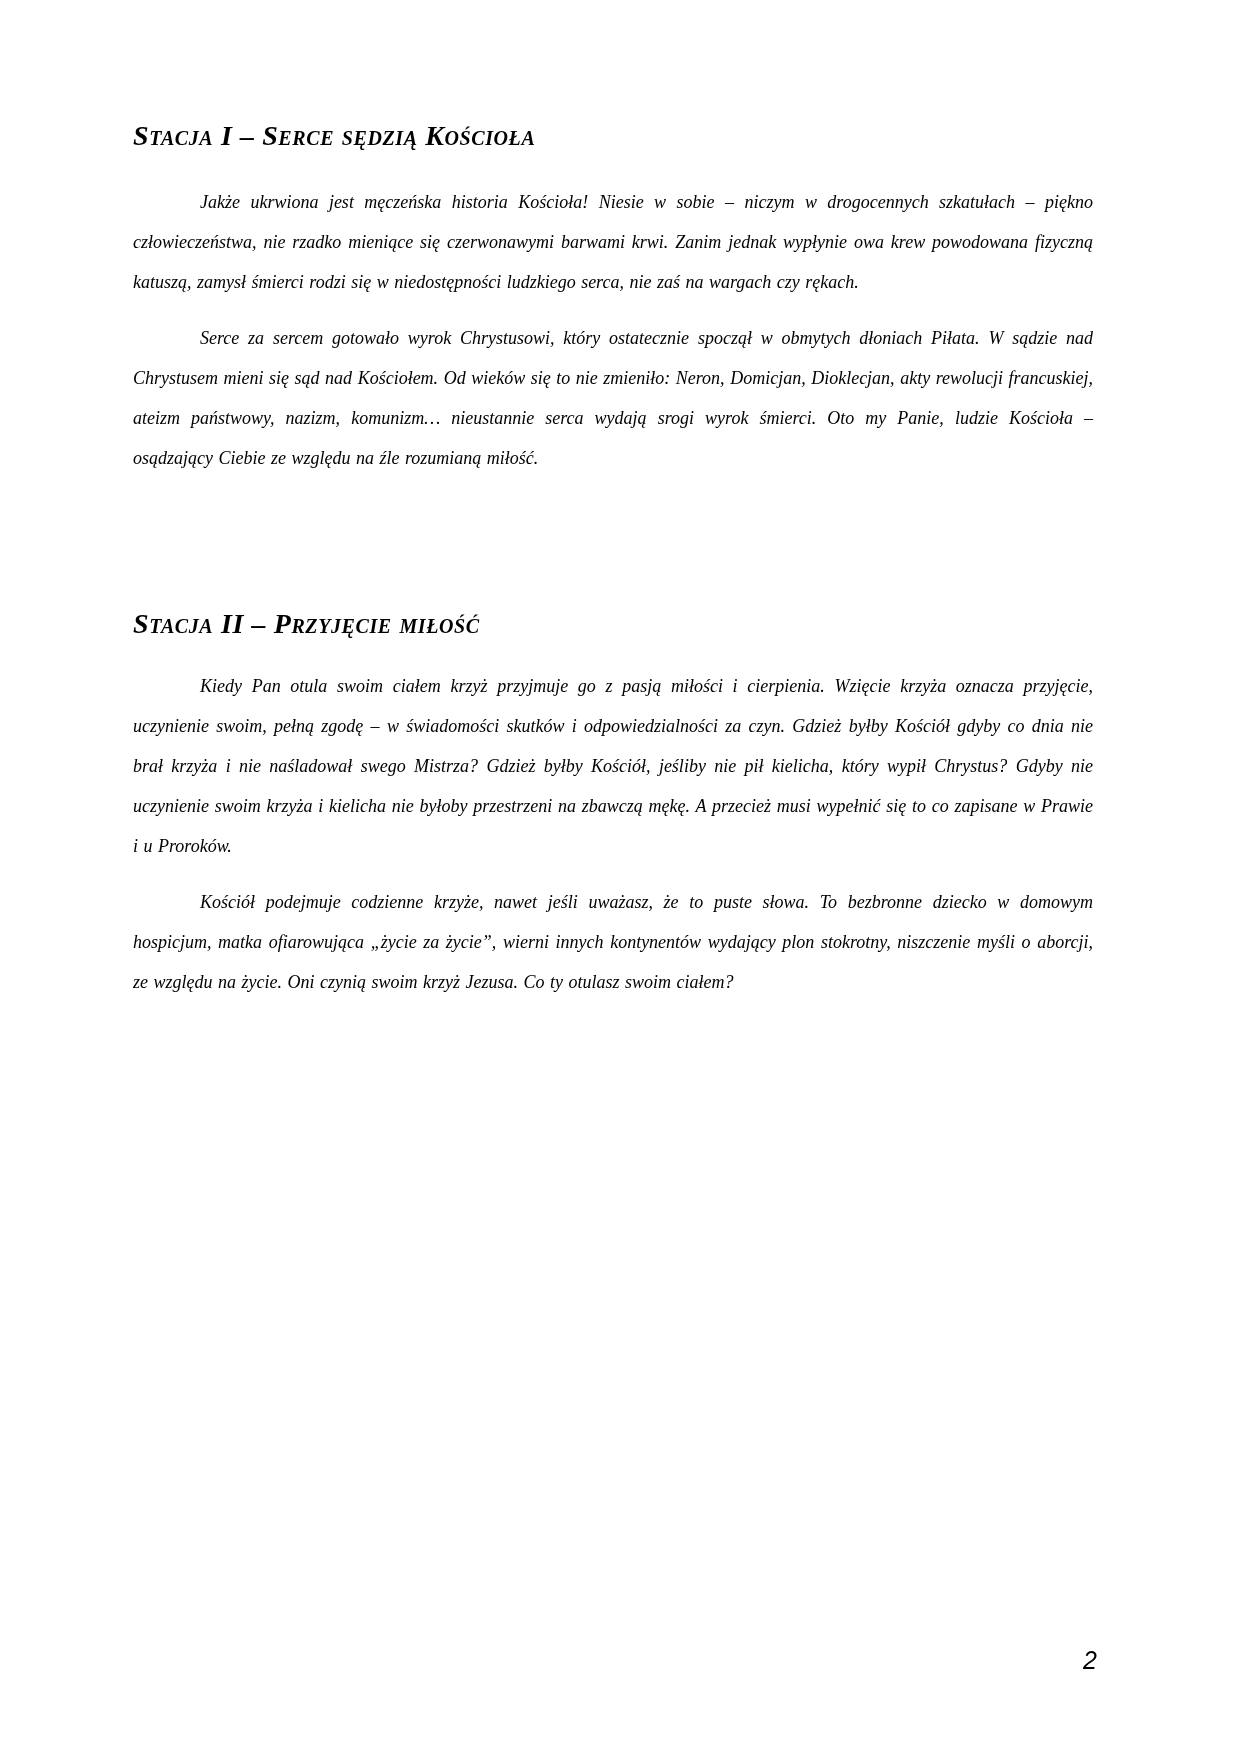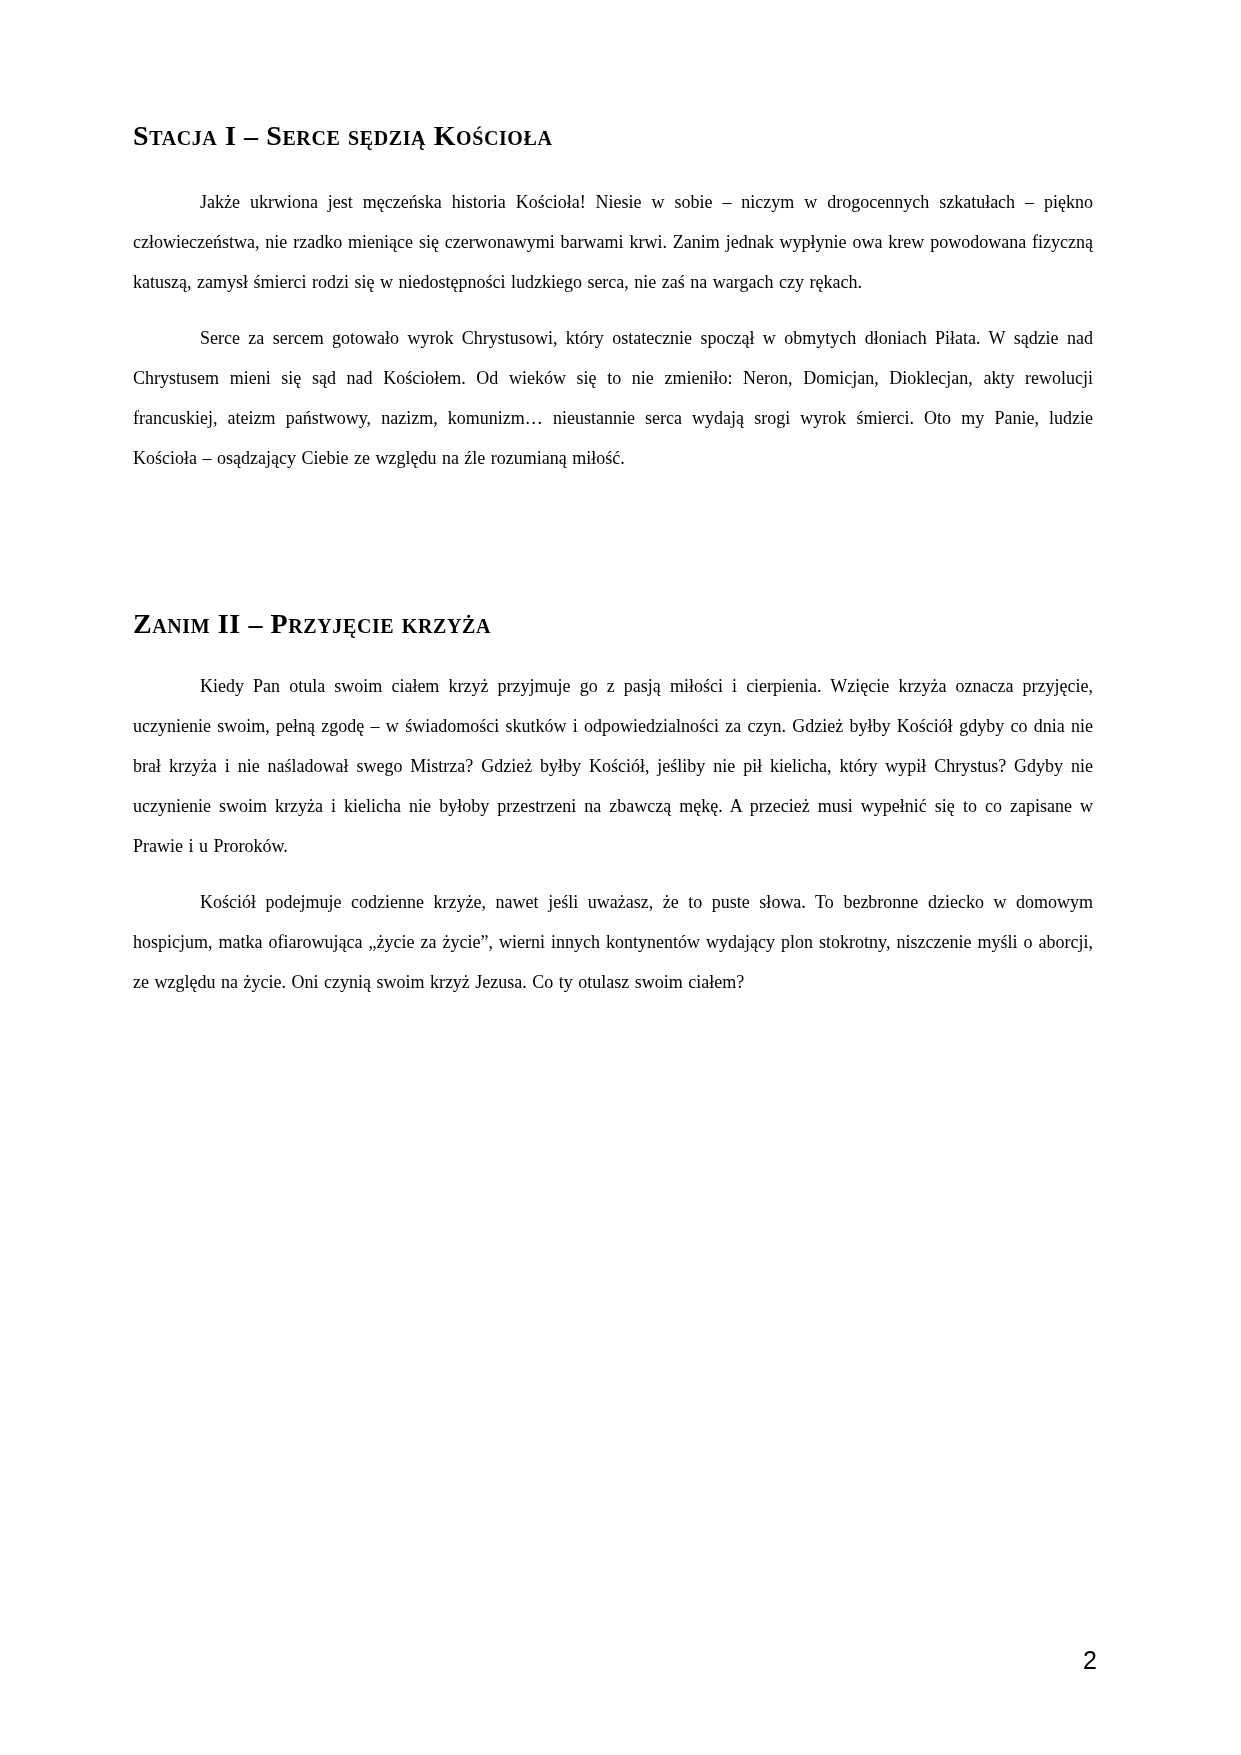--- a/index.html
+++ b/index.html
@@ -9,20 +9,21 @@
   }
   .page {
     position: relative;
     width: 1241px;
     height: 1755px;
     background: #ffffff;
     color: #000000;
     font-family: "Liberation Serif", serif;
     overflow: hidden;
     box-sizing: border-box;
+    font-style: italic;
   }
   .content {
     padding: 116px 148px 0 133px;
   }
   .heading {
     font-size: 28px;
     line-height: 40px;
     font-weight: bold;
     font-variant: small-caps;
     letter-spacing: 0.6px;
@@ -55,21 +56,21 @@
 
 <div class="page">
   <div class="content">
 
     <h2 class="heading">Stacja I – Serce sędzią Kościoła</h2>
 
     <p class="para">Jakże ukrwiona jest męczeńska historia Kościoła! Niesie w sobie – niczym w drogocennych szkatułach – piękno człowieczeństwa, nie rzadko mieniące się czerwonawymi barwami krwi. Zanim jednak wypłynie owa krew powodowana fizyczną katuszą, zamysł śmierci rodzi się w niedostępności ludzkiego serca, nie zaś na wargach czy rękach.</p>
 
     <p class="para">Serce za sercem gotowało wyrok Chrystusowi, który ostatecznie spoczął w obmytych dłoniach Piłata. W sądzie nad Chrystusem mieni się sąd nad Kościołem. Od wieków się to nie zmieniło: Neron, Domicjan, Dioklecjan, akty rewolucji francuskiej, ateizm państwowy, nazizm, komunizm… nieustannie serca wydają srogi wyrok śmierci. Oto my Panie, ludzie Kościoła – osądzający Ciebie ze względu na źle rozumianą miłość.</p>
 
-    <h2 class="heading heading-2">Zanim II – Przyjęcie krzyża</h2>
+    <h2 class="heading heading-2">Stacja II – Przyjęcie miłość</h2>
 
     <p class="para">Kiedy Pan otula swoim ciałem krzyż przyjmuje go z pasją miłości i cierpienia. Wzięcie krzyża oznacza przyjęcie, uczynienie swoim, pełną zgodę – w świadomości skutków i odpowiedzialności za czyn. Gdzież byłby Kościół gdyby co dnia nie brał krzyża i nie naśladował swego Mistrza? Gdzież byłby Kościół, jeśliby nie pił kielicha, który wypił Chrystus? Gdyby nie uczynienie swoim krzyża i kielicha nie byłoby przestrzeni na zbawczą mękę. A przecież musi wypełnić się to co zapisane w Prawie i u Proroków.</p>
 
     <p class="para">Kościół podejmuje codzienne krzyże, nawet jeśli uważasz, że to puste słowa. To bezbronne dziecko w domowym hospicjum, matka ofiarowująca „życie za życie”, wierni innych kontynentów wydający plon stokrotny, niszczenie myśli o aborcji, ze względu na życie. Oni czynią swoim krzyż Jezusa. Co ty otulasz swoim ciałem?</p>
 
   </div>
 
   <div class="page-number">2</div>
 </div>
 

